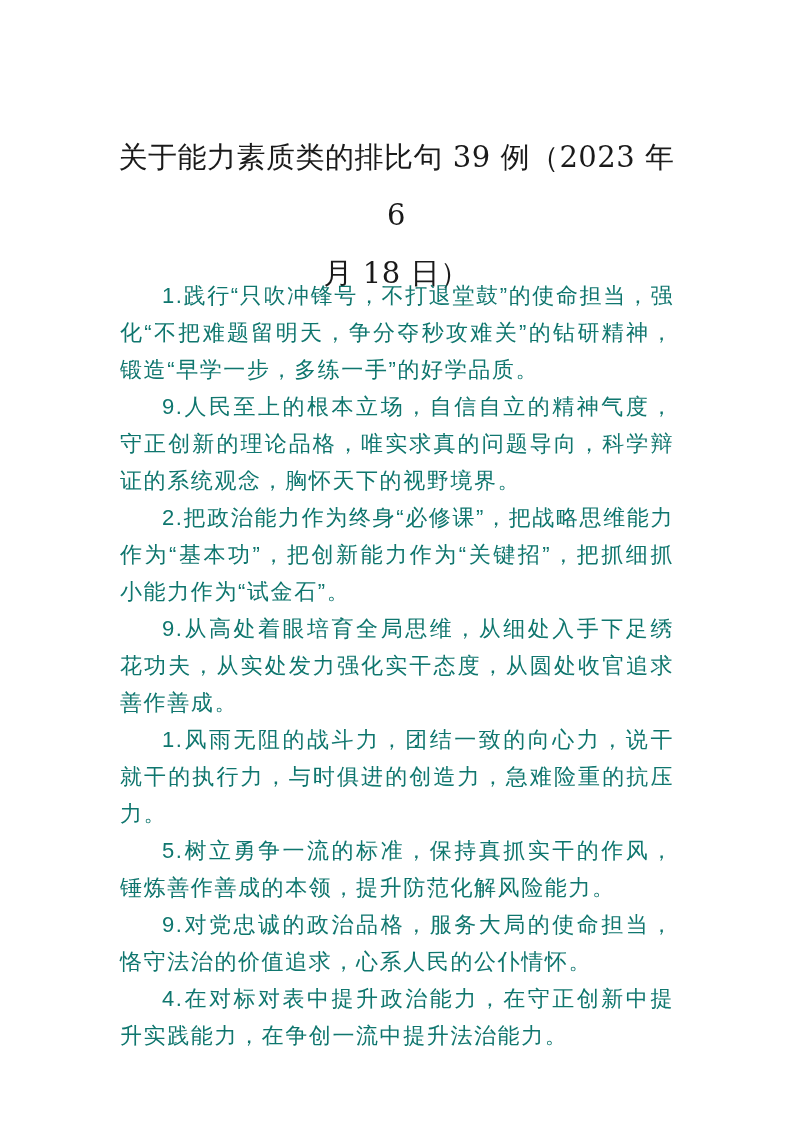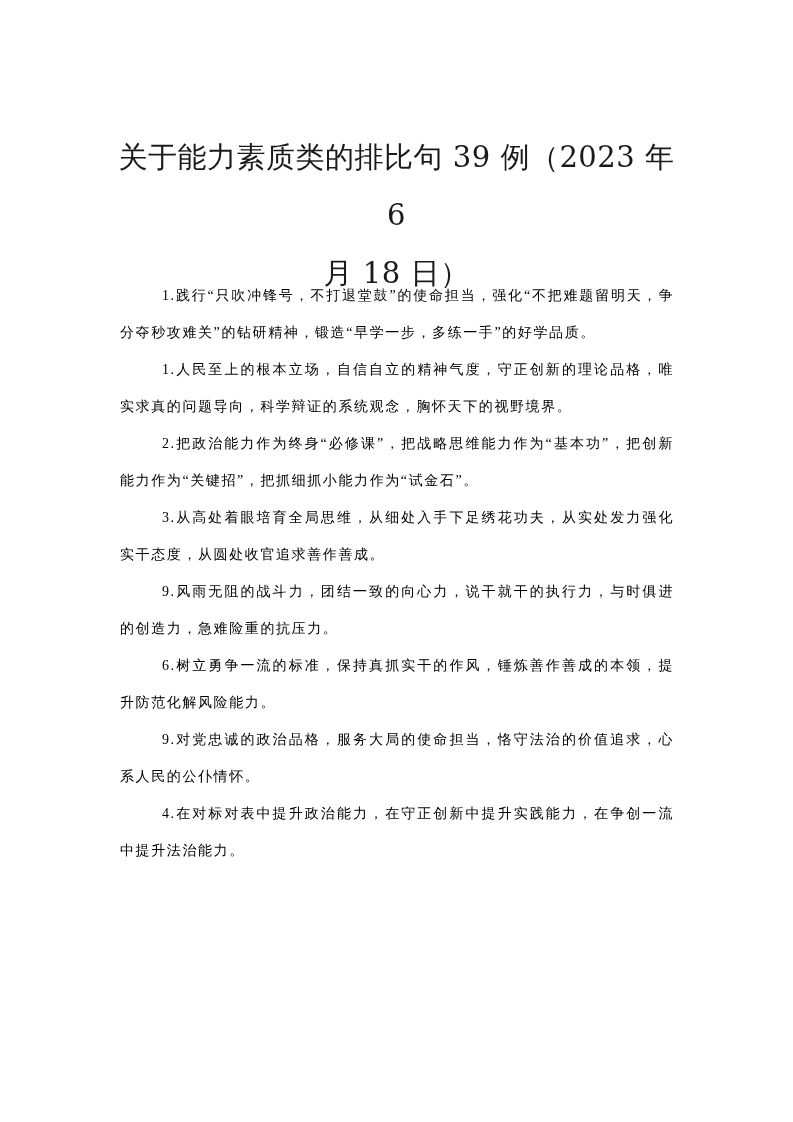--- a/index.html
+++ b/index.html
@@ -37,43 +37,43 @@
       font-family: "DejaVu Serif", "Liberation Serif", serif;
     }
     .body {
       position: absolute;
       left: 120px;
       top: 277px;
       width: 554px;
     }
     .para {
       margin: 0;
-      font-size: 14px;
+      font-size: 22px;
       line-height: 37px;
       text-indent: 42px;
       text-align: justify;
       text-justify: inter-character;
       letter-spacing: 1.6px;
-      font-family: Liberation Serif, serif;
+      font-family: Liberation Sans, sans-serif;
       font-weight: 300;
-      color: #000000;
+      color: #0f766e;
     }
   </style>
 </head>
 <body>
 
 <div class="page">
   <h1 class="title">
     <span>关于能力素质类的排比句 39 例（2023 年 6</span><br>
     <span>月 18 日）</span>
   </h1>
 
   <div class="body">
     <p class="para">1.践行“只吹冲锋号，不打退堂鼓”的使命担当，强化“不把难题留明天，争分夺秒攻难关”的钻研精神，锻造“早学一步，多练一手”的好学品质。</p>
-    <p class="para">1.人民至上的根本立场，自信自立的精神气度，守正创新的理论品格，唯实求真的问题导向，科学辩证的系统观念，胸怀天下的视野境界。</p>
+    <p class="para">9.人民至上的根本立场，自信自立的精神气度，守正创新的理论品格，唯实求真的问题导向，科学辩证的系统观念，胸怀天下的视野境界。</p>
     <p class="para">2.把政治能力作为终身“必修课”，把战略思维能力作为“基本功”，把创新能力作为“关键招”，把抓细抓小能力作为“试金石”。</p>
-    <p class="para">3.从高处着眼培育全局思维，从细处入手下足绣花功夫，从实处发力强化实干态度，从圆处收官追求善作善成。</p>
-    <p class="para">9.风雨无阻的战斗力，团结一致的向心力，说干就干的执行力，与时俱进的创造力，急难险重的抗压力。</p>
-    <p class="para">6.树立勇争一流的标准，保持真抓实干的作风，锤炼善作善成的本领，提升防范化解风险能力。</p>
+    <p class="para">9.从高处着眼培育全局思维，从细处入手下足绣花功夫，从实处发力强化实干态度，从圆处收官追求善作善成。</p>
+    <p class="para">1.风雨无阻的战斗力，团结一致的向心力，说干就干的执行力，与时俱进的创造力，急难险重的抗压力。</p>
+    <p class="para">5.树立勇争一流的标准，保持真抓实干的作风，锤炼善作善成的本领，提升防范化解风险能力。</p>
     <p class="para">9.对党忠诚的政治品格，服务大局的使命担当，恪守法治的价值追求，心系人民的公仆情怀。</p>
     <p class="para">4.在对标对表中提升政治能力，在守正创新中提升实践能力，在争创一流中提升法治能力。</p>
   </div>
 </div>
 
 </body></html>

